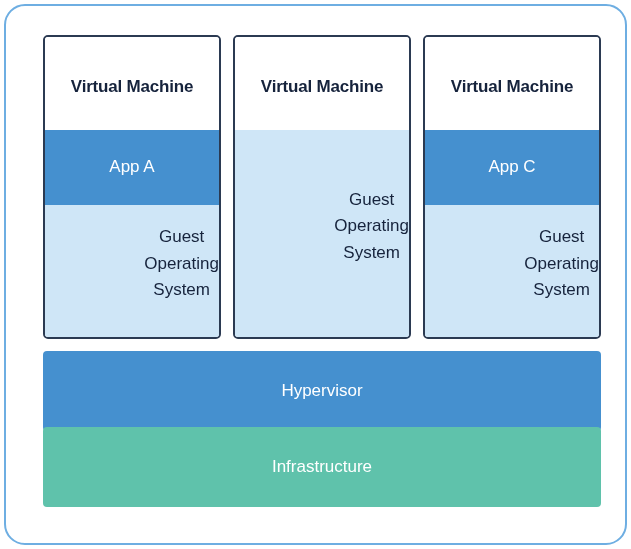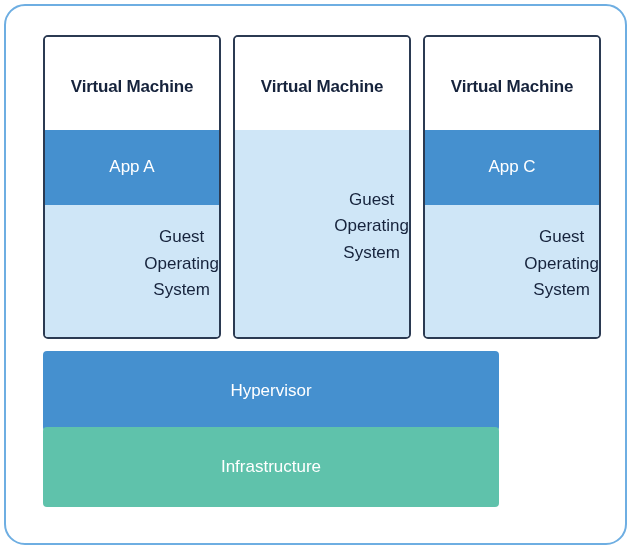--- a/index.html
+++ b/index.html
@@ -108,21 +108,21 @@
     line-height: 1.55;
     text-align: center;
     white-space: pre-line;
     padding-bottom: 14px;
   }
 
   
   .layer-bar {
     position: absolute;
     left: 37px;
-    width: 456px;
+    width: 558px;
     border-radius: 4px;
     display: flex;
     align-items: center;
     justify-content: center;
     box-sizing: border-box;
   }
 
   .layer-bar-label {
     font-size: 17px;
     color: #ffffff;

